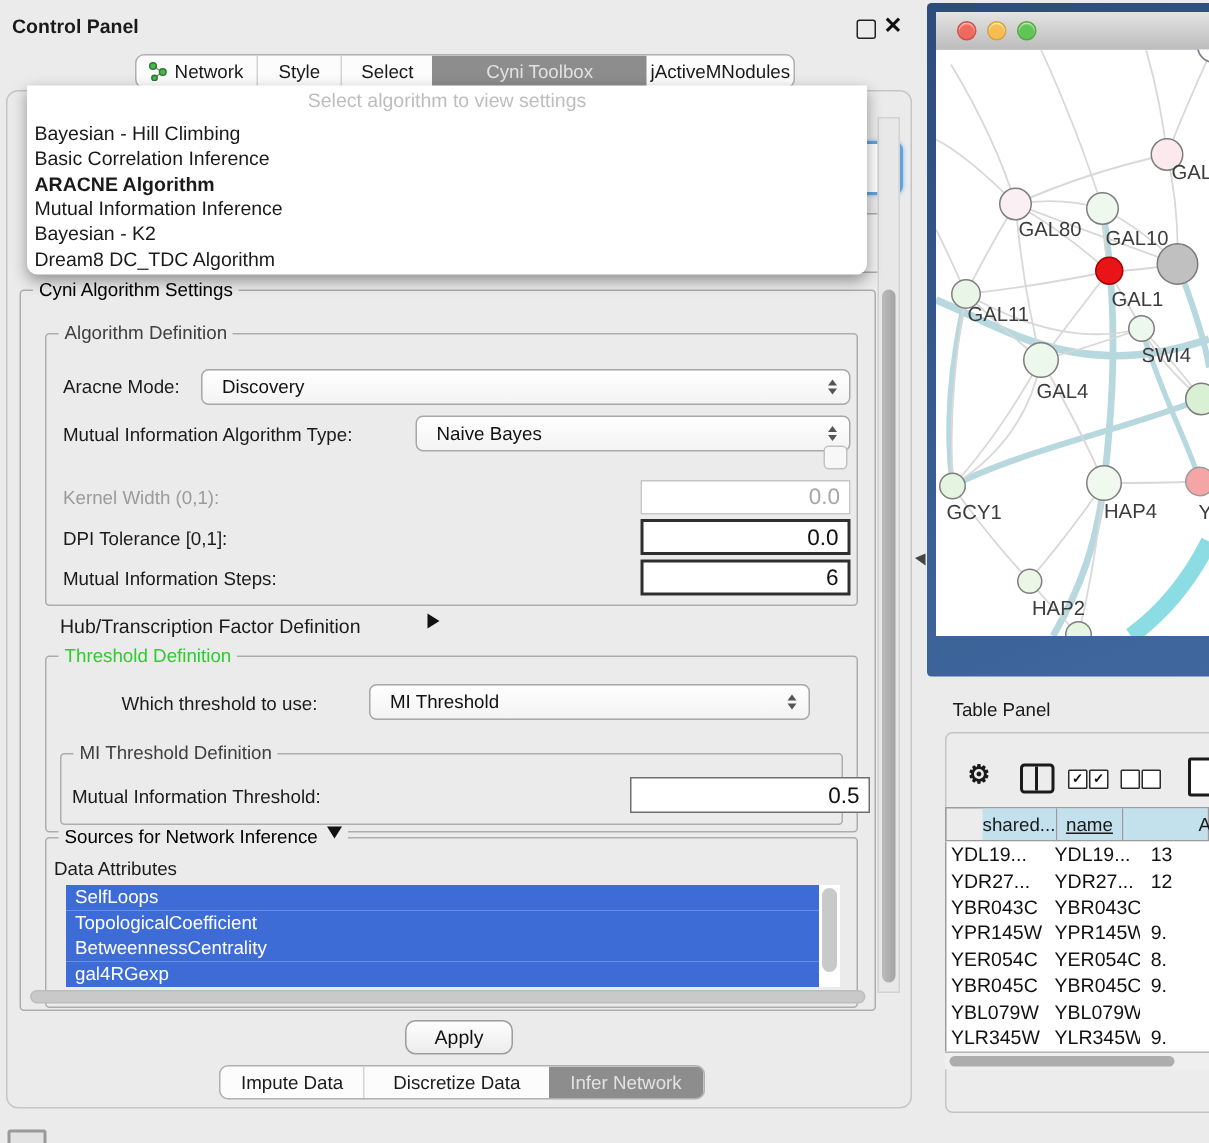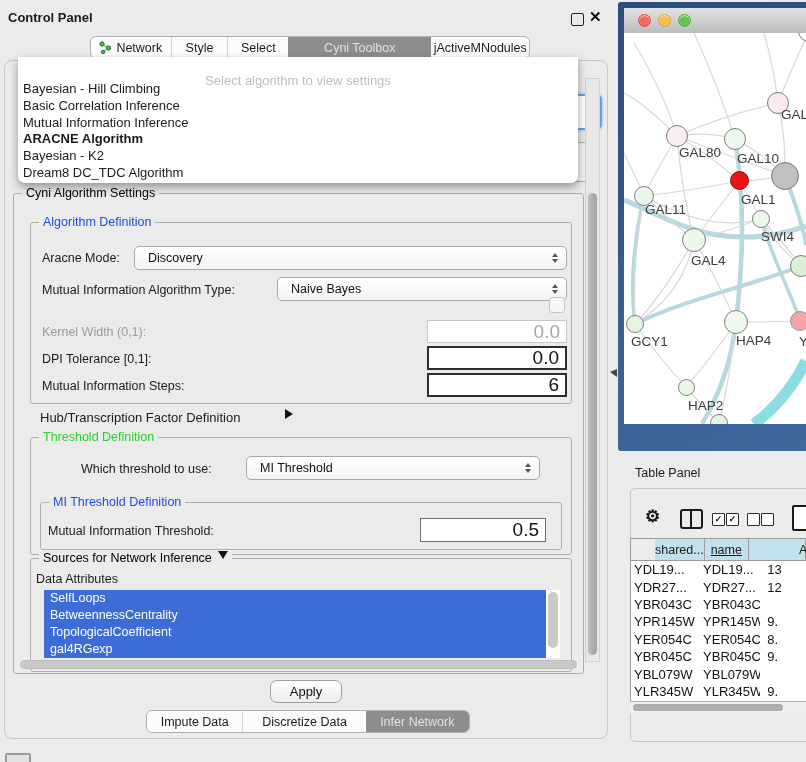--- a/index.html
+++ b/index.html
@@ -5,29 +5,29 @@
   html,body{margin:0;padding:0}
   body{width:806px;height:762px;overflow:hidden;position:relative;background:#EBEBEB;
        font-family:"Liberation Sans",sans-serif;-webkit-font-smoothing:antialiased}
   #screen{position:absolute;left:0;top:0;width:806px;height:762px;overflow:hidden}
   .abs{position:absolute}
   .lbl{position:absolute;font-size:12.5px;font-weight:normal;color:#1b1b1b;white-space:nowrap}
   .lbl.dis{color:#9b9b9b}
   .plain{position:absolute;font-size:13px;color:#1a1a1a;white-space:nowrap}
   .groupbox{position:absolute;border:1px solid #ADADAD;border-radius:3px}
   .legend{position:absolute;top:-8px;left:8px;background:#EBEBEB;padding:0 4px;font-size:12.5px;white-space:nowrap;line-height:14px}
-  .legend.blue{color:#1d4ed8}
+  .legend.blue{color:#404040}
   .legend.green{color:#2FCB2F}
   .combo{position:absolute;background:linear-gradient(#ffffff,#f3f3f3);border:1px solid #A8A8A8;border-radius:5px;
          font-size:12.5px;color:#111;display:flex;align-items:center;padding-left:13px;box-sizing:border-box}
   .spin{position:absolute;right:8px;top:50%;transform:translateY(-50%);display:flex;flex-direction:column;gap:2px}
   .spin i{display:block;width:0;height:0;border-left:3.5px solid transparent;border-right:3.5px solid transparent}
   .spin .up{border-bottom:4px solid #555}
   .spin .dn{border-top:4px solid #555}
-  .tf{position:absolute;background:#fff;font-size:19px;color:#111;box-sizing:border-box;
+  .tf{position:absolute;background:#fff;font-size:15px;color:#111;box-sizing:border-box;
       display:flex;align-items:center;justify-content:flex-end;padding-right:6px}
   .tf-strong{border:2px solid #2E2E2E}
   .tf-mid{border:1.5px solid #6E6E6E}
   .tf-dis{border:1px solid #C6C6C6;color:#A8A8A8}
   .tabstrip{position:absolute;display:flex;background:#FCFCFC;border:1px solid #B0B0B0;border-radius:6px;overflow:hidden;box-sizing:border-box}
   .seg{display:flex;align-items:center;justify-content:center;font-size:12.5px;color:#1a1a1a;height:100%;box-sizing:border-box;border-left:1px solid #D4D4D4;white-space:nowrap}
   .seg:first-child{border-left:none}
   .seg.sel{background:#8D8D8D;color:#E2E2E2;border-left:none}
   .tri-right{display:inline-block;width:0;height:0;border-left:8px solid #111;border-top:5.5px solid transparent;border-bottom:5.5px solid transparent}
   .tri-down{display:inline-block;width:0;height:0;border-top:8px solid #111;border-left:5.5px solid transparent;border-right:5.5px solid transparent}
@@ -126,34 +126,34 @@
     <span>MI Threshold</span>
     <span class="spin">
         <i class="up"></i>
         <i class="dn"></i>
       </span>
   </div>
   <div class="groupbox" style="left:40px;top:502px;width:520px;height:46px;">
     <span class="legend blue">MI Threshold Definition</span>
   </div>
   <div class="lbl" style="left:48px;top:524px;">Mutual Information Threshold:</div>
-  <div class="tf tf-mid" style="left:420px;top:518px;width:126px;height:24px;">0.5</div>
+  <div class="tf tf-mid" style="left:420px;top:518px;width:160px;height:24px;">0.5</div>
 
   <div class="groupbox" style="left:30px;top:558px;width:540px;height:112px;">
     <span class="legend" style="display:flex;align-items:flex-start;gap:6px;">
       <span>Sources for Network Inference</span>
       <span class="tri-down"></span>
     </span>
   </div>
   <div class="lbl" style="left:36px;top:572px;">Data Attributes</div>
   <div class="abs" style="left:44px;top:590px;width:516px;height:68px;background:#fff;overflow:hidden;">
     <div class="abs" style="left:0;top:0;width:502px;height:68px;">
       <div class="attr-item">SelfLoops</div>
+      <div class="attr-item">TopologicalCoefficient</div>
       <div class="attr-item">BetweennessCentrality</div>
-      <div class="attr-item">TopologicalCoefficient</div>
       <div class="attr-item">gal4RGexp</div>
     </div>
     <div class="abs" style="left:504px;top:2px;width:10px;height:56px;background:#C9C9C9;border-radius:5px;"></div>
   </div>
   <div class="abs" style="left:20px;top:660px;width:557px;height:9px;background:#C9C9C9;border-radius:5px;border:1px solid #BDBDBD;box-sizing:border-box;"></div>
 
   <div class="abs" style="left:270px;top:680px;width:70px;height:21px;border:1px solid #9E9E9E;border-radius:7px;background:linear-gradient(#FEFEFE,#ECECEC);display:flex;align-items:center;justify-content:center;font-size:13px;color:#111;">Apply</div>
 
   <div class="tabstrip" style="left:146px;top:710px;width:324px;height:23px;">
     <div class="seg" style="width:96px;text-align:right;">
@@ -161,26 +161,26 @@
       </div>
     <div class="seg" style="width:124px;">
         <span>Discretize Data</span>
       </div>
     <div class="seg sel" style="width:104px;">
         <span>Infer Network</span>
       </div>
   </div>
 
   <div class="abs" style="left:18px;top:57px;width:560px;height:126px;background:#fff;border-radius:0 0 7px 7px;box-shadow:0 4px 10px rgba(0,0,0,.38);z-index:50;">
-    <div style="text-align:center;padding-top:16px;font-size:13px;color:#BDBDBD;">Select algorithm to view settings</div>
+    <div style="text-align:center;padding-top:2px;font-size:13px;color:#BDBDBD;">Select algorithm to view settings</div>
     <div style="position:absolute;left:0;top:24px;width:100%;">
       <div class="ditem">Bayesian - Hill Climbing</div>
       <div class="ditem">Basic Correlation Inference</div>
+      <div class="ditem" style="font-weight:bold;">ARACNE Algorithm</div>
       <div class="ditem">Mutual Information Inference</div>
-      <div class="ditem" style="font-weight:bold;">ARACNE Algorithm</div>
       <div class="ditem">Bayesian - K2</div>
       <div class="ditem">Dream8 DC_TDC Algorithm</div>
     </div>
   </div>
 
   <div class="abs" style="left:610px;top:369px;width:0;height:0;border-right:7px solid #444;border-top:3px solid transparent;border-bottom:5px solid transparent;"></div>
 
   <div class="abs" style="left:5px;top:753px;width:22px;height:14px;border:2px solid #9A9A9A;border-radius:2px;background:#E3E3E3;"></div>
 
   <div class="abs" style="left:618px;top:2px;width:195px;height:449px;background:linear-gradient(160deg,#2C4C7C,#40689F);border-radius:3px;"></div>

